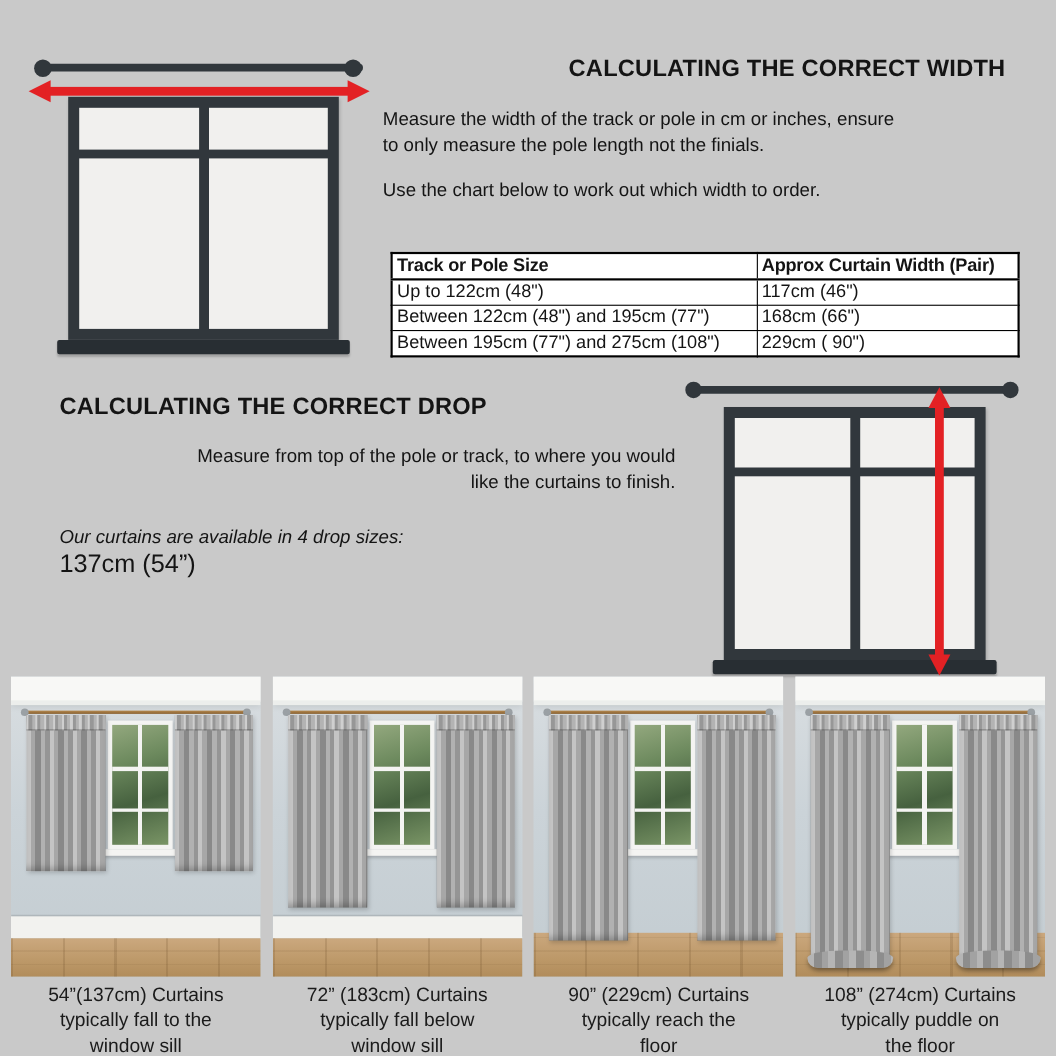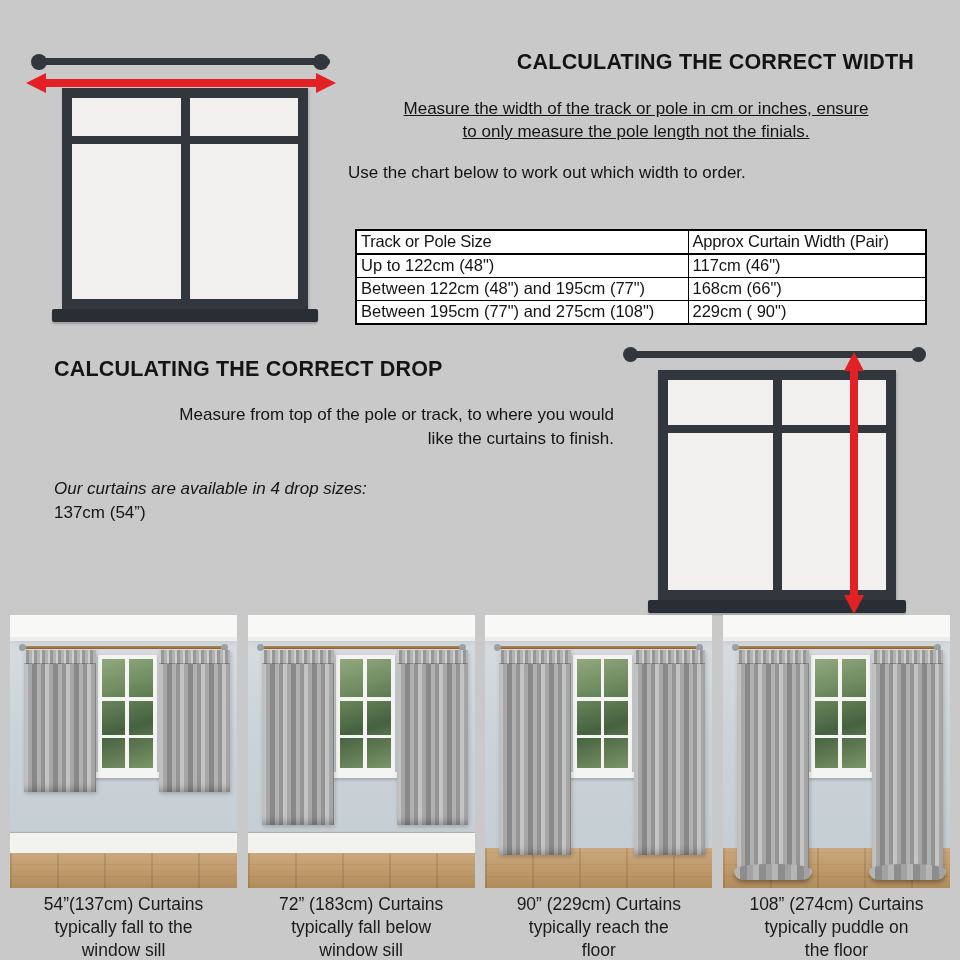--- a/index.html
+++ b/index.html
@@ -33,38 +33,38 @@
   .panes div:nth-child(2){grid-area:1/3;}
   .panes div:nth-child(3){grid-area:3/1;}
   .panes div:nth-child(4){grid-area:3/3;}
   .sillbar{background:var(--frame-dark,#282e33);border-radius:2px;box-shadow:0 2px 2px rgba(0,0,0,.2);}
   .figw-sill{left:52px;top:309px;width:266px;height:13px;}
 
   
   .hdg{font-weight:bold;font-size:21.5px;letter-spacing:.2px;white-space:nowrap;}
   .wtxt-h{left:348px;top:50px;width:576px;text-align:right;padding-right:10px;box-sizing:border-box;}
   .body-t{font-size:17px;line-height:23px;white-space:pre-line;}
-  .wtxt-p1{left:348px;top:97px;width:576px;text-align:center;text-decoration:underline;}
+  .wtxt-p1{left:348px;top:97px;width:576px;text-align:left;}
   .wtxt-p2{left:348px;top:161px;width:576px;text-align:left;}
 
   
   .size-table{left:355px;top:229px;width:570px;border-collapse:collapse;background:#fff;table-layout:fixed;}
   .size-table th,.size-table td{border:1px solid #000;font-size:16.5px;padding:1px 4px 2px 4px;text-align:left;white-space:nowrap;overflow:hidden;}
-  .size-table th{font-weight:normal;border-bottom:2px solid #000;letter-spacing:-0.2px;}
+  .size-table th{font-weight:bold;border-bottom:2px solid #000;letter-spacing:-0.2px;}
   .size-table{border:2px solid #000;}
   .size-table col.c1{width:332px;}
   .size-table col.c2{width:238px;}
   .size-table tr{height:23px;}
 
   
   .dtxt-h{left:54px;top:357px;}
   .dtxt-p{left:54px;top:403px;width:560px;line-height:24px;text-align:right;}
   .dtxt-intro{left:54px;top:477px;width:560px;font-style:italic;}
   .dtxt-sizes{left:54px;top:501px;width:300px;}
-  .dtxt-sizes div{font-size:17px;line-height:23.6px;}
+  .dtxt-sizes div{font-size:23px;line-height:23.6px;}
 
   
   .figd-pole{left:634px;top:351px;width:284px;height:7px;background:var(--frame,#34393e);border-radius:4px;}
   .figd-fin-l{left:623px;top:347px;width:15px;height:15px;}
   .figd-fin-r{left:911px;top:347px;width:15px;height:15px;}
   .figd-window{left:658px;top:370px;width:238px;height:230px;}
   .figd-sill{left:648px;top:600px;width:258px;height:13px;}
   .varrow{left:844px;top:352px;width:20px;height:262px;z-index:5;}
   .varrow .shaft{position:absolute;top:14px;bottom:14px;left:6px;width:8px;background:var(--accent-red,#e32124);}
   .varrow::before,.varrow::after{content:'';position:absolute;left:0;width:0;height:0;border-left:10px solid transparent;border-right:10px solid transparent;}

